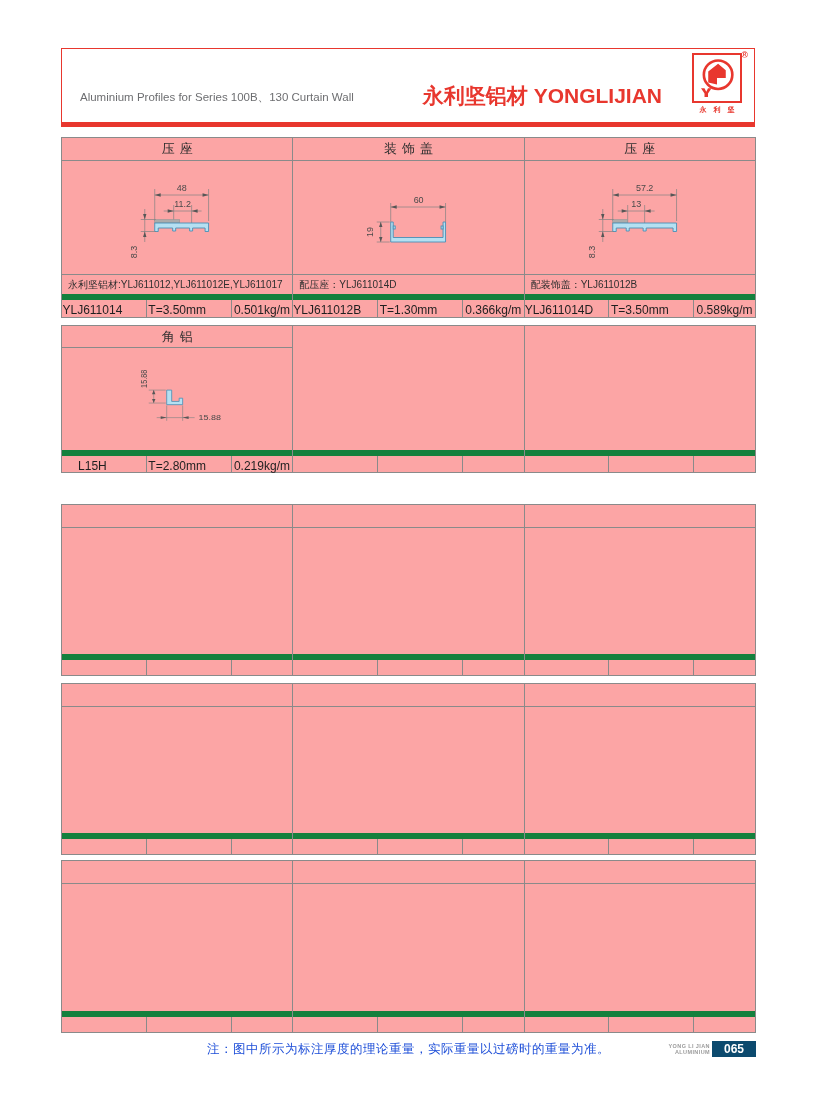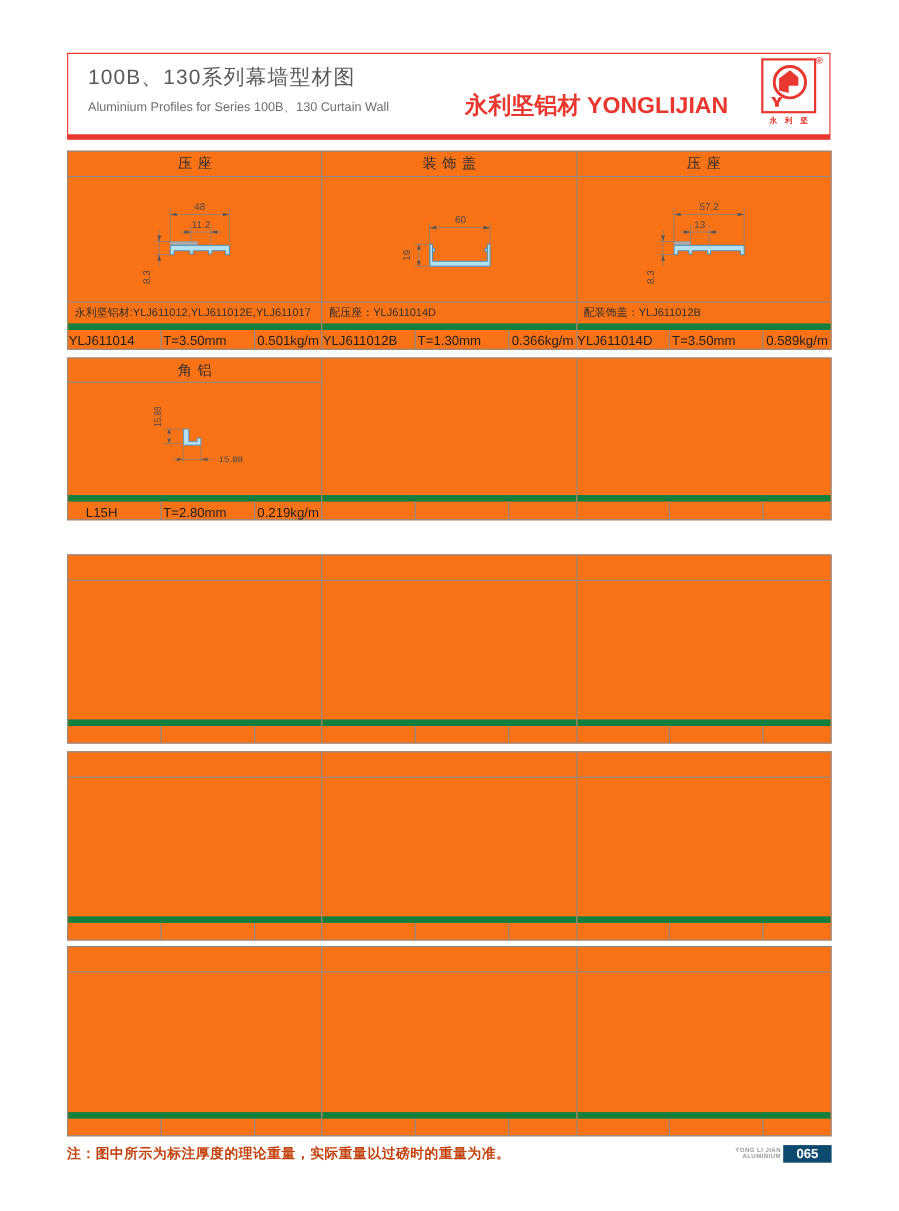--- a/index.html
+++ b/index.html
@@ -12,21 +12,21 @@
   .title-cn{position:absolute;left:18px;top:8px;font-size:19px;color:#58595b;letter-spacing:1px;}
   .title-en{position:absolute;left:18px;top:41px;font-size:11.5px;color:#6d6e71;}
   .brand{position:absolute;right:92px;top:33px;font-size:21px;font-weight:bold;color:#e8372e;white-space:nowrap;}
   .logo{position:absolute;top:4px;right:5px;width:64px;text-align:center;}
   .logo-box{width:46px;height:46px;border:2px solid #e8372e;margin:0 auto;position:relative;background:#fff;}
   .logo-reg{position:absolute;top:-3px;right:1px;font-size:9px;color:#e8372e;font-weight:bold;}
   .logo-chars{margin-top:2px;font-size:7px;color:#e8372e;font-weight:bold;letter-spacing:7px;padding-left:7px;white-space:nowrap;}
 
   
   .block{position:absolute;left:61px;width:695px;box-sizing:border-box;
-         border:1px solid #8a8a8a;display:flex;background:#f97316;}
+         border:1px solid #8a8a8a;display:flex;background:#fca5a5;}
   .b1{top:137px;height:181px;}
   .b2{top:325px;height:148px;}
   .b3{top:504px;height:172px;}
   .b4{top:683px;height:172px;}
   .b5{top:860px;height:173px;}
   .col{flex:1;display:flex;flex-direction:column;min-width:0;}
   .col + .col{border-left:1px solid #8a8a8a;}
   .cell-header{height:23px;box-sizing:border-box;border-bottom:1px solid #8a8a8a;
                text-align:center;font-size:13px;color:#2f2f2f;letter-spacing:5px;
                padding-left:5px;line-height:22px;}
@@ -43,34 +43,33 @@
 
   .cell-drawing svg{position:absolute;left:0;top:0;width:100%;height:100%;}
   svg text{font-family:"Liberation Sans",sans-serif;font-size:9px;fill:#4a4a4a;}
   .dl{stroke:#828282;stroke-width:0.7;fill:none;}
   .ah{fill:#565656;}
   .prof{fill:#b5e0f2;stroke:#4a8fb5;stroke-width:0.9;}
   .grayp{fill:#ababab;stroke:#8f8f8f;stroke-width:0.5;}
 
   
   .footer{position:absolute;left:61px;top:1041px;width:695px;height:18px;}
-  .footer-note{text-align:left;font-size:12.5px;font-weight:bold;color:#c2410c;letter-spacing:0.5px;}
+  .footer-note{text-align:center;font-size:12.5px;font-weight:normal;color:#1d4ed8;letter-spacing:0.5px;}
   .footer-brand{position:absolute;right:0;top:0;display:flex;align-items:center;}
   .fb-text{font-size:5.5px;line-height:1.15;color:#9b9b9b;font-weight:bold;text-align:right;
            letter-spacing:0.4px;margin-right:2px;white-space:nowrap;}
   .fb-num{background:#0c4a6e;color:#ffffff;font-weight:bold;font-size:12px;width:44px;height:16px;
           line-height:16px;text-align:center;}
 </style>
 </head>
 <body>
 
 <div class="page">
 
   <div class="header-box">
-    <div class="title-cn">100B、130系列幕墙型材图</div>
     <div class="title-en">Aluminium Profiles for Series 100B、130 Curtain Wall</div>
     <div class="brand">永利坚铝材 YONGLIJIAN</div>
     <div class="logo">
       <div class="logo-reg">®</div>
       <div class="logo-box">
         <svg viewBox="0 0 42 42">
           <circle cx="22" cy="18" r="13" fill="none" stroke="#e8372e" stroke-width="2.4"></circle>
           <polygon fill="#e8372e" points="13,25 13,15 22,8 29,14 29,21 21,21 21,27"></polygon>
           <path d="M6,30 L10,30 L12,34 L14,30 L18,30 L14,36 L14,40 L10,40 L10,36 Z" fill="#e8372e" transform="scale(0.8) translate(2,8)"></path>
         </svg>

